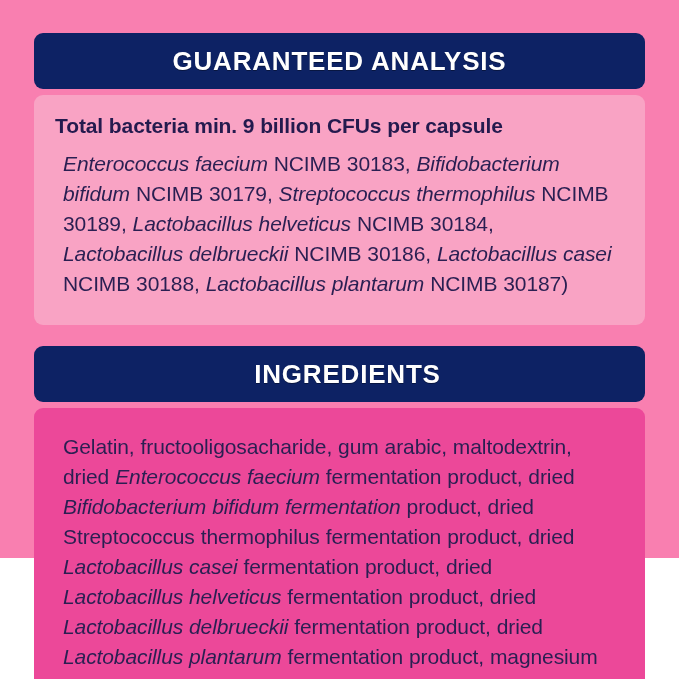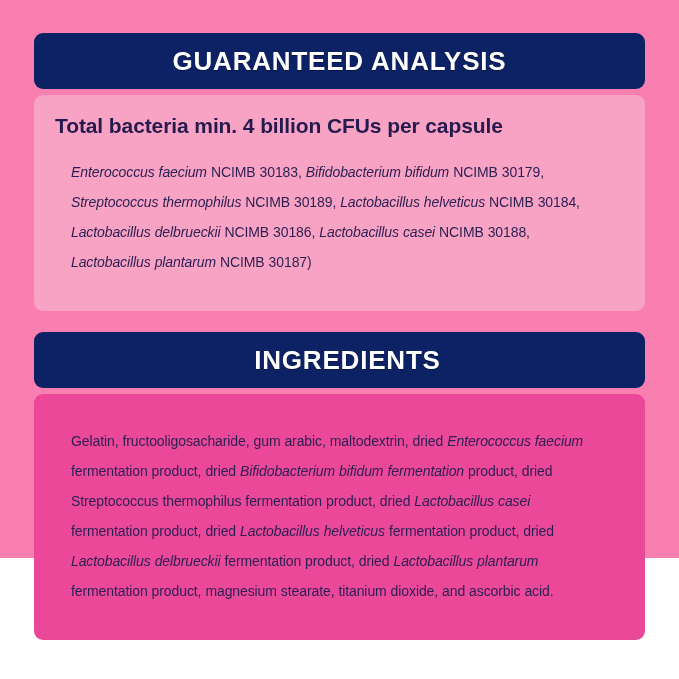--- a/index.html
+++ b/index.html
@@ -58,44 +58,44 @@
   .lead-line {
     color: #241a4e;
     font-size: 21px;
     font-weight: bold;
     line-height: 30px;
     margin: 0 0 1px 0;
     letter-spacing: -0.1px;
   }
   .body-text {
     color: #2a1f52;
-    font-size: 14px;
+    font-size: 21px;
     line-height: 30px;
-    margin: 16px;
+    margin: 8px;
     letter-spacing: -0.1px;
     word-spacing: 0.2px;
   }
   .body-text em {
     font-style: italic;
   }
   .seg {
     white-space: pre-wrap;
   }
 </style>
 </head>
 <body>
 
 <div id="page" style="background: rgb(249, 127, 176);">
 
   <section class="panel">
     <div class="panel-header" style="background: rgb(13, 34, 100);">
       <span class="panel-header-title" style="color: rgb(255, 255, 255);">GUARANTEED ANALYSIS</span>
     </div>
     <div class="panel-body" style="background: rgb(249, 163, 196);">
-      <p class="lead-line">Total bacteria min. 4 billion CFUs per capsule</p>
+      <p class="lead-line">Total bacteria min. 9 billion CFUs per capsule</p>
       <p class="body-text" style="color: rgb(42, 31, 82);"><em class="seg">Enterococcus faecium</em><span class="seg"> NCIMB 30183, </span><em class="seg">Bifidobacterium bifidum</em><span class="seg"> NCIMB 30179, </span><em class="seg">Streptococcus thermophilus</em><span class="seg"> NCIMB 30189, </span><em class="seg">Lactobacillus helveticus</em><span class="seg"> NCIMB 30184, </span><em class="seg">Lactobacillus delbrueckii</em><span class="seg"> NCIMB 30186, </span><em class="seg">Lactobacillus casei</em><span class="seg"> NCIMB 30188, </span><em class="seg">Lactobacillus plantarum</em><span class="seg"> NCIMB 30187)</span></p>
     </div>
   </section>
 
   <section class="panel">
     <div class="panel-header" style="background: rgb(13, 34, 100);">
       <span class="panel-header-title" style="color: rgb(255, 255, 255); margin-left: 16px;">INGREDIENTS</span>
     </div>
     <div class="panel-body" style="background: #ec4899;">
       <p class="body-text" style="color: rgb(42, 31, 82);"><span class="seg">Gelatin, fructooligosacharide, gum arabic, maltodextrin, dried </span><em class="seg">Enterococcus faecium</em><span class="seg"> fermentation product, dried </span><em class="seg">Bifidobacterium bifidum fermentation</em><span class="seg"> product, dried Streptococcus thermophilus fermentation product, dried </span><em class="seg">Lactobacillus casei</em><span class="seg"> fermentation product, dried </span><em class="seg">Lactobacillus helveticus</em><span class="seg"> fermentation product, dried </span><em class="seg">Lactobacillus delbrueckii</em><span class="seg"> fermentation product, dried </span><em class="seg">Lactobacillus plantarum</em><span class="seg"> fermentation product, magnesium stearate, titanium dioxide, and ascorbic acid.</span></p>

